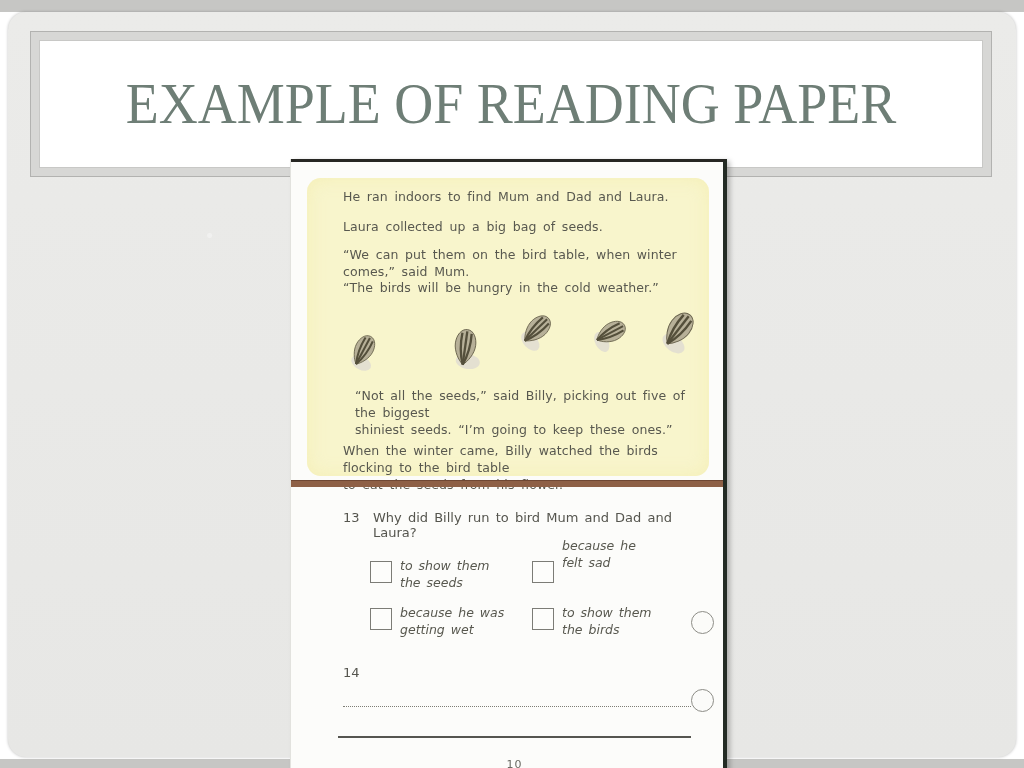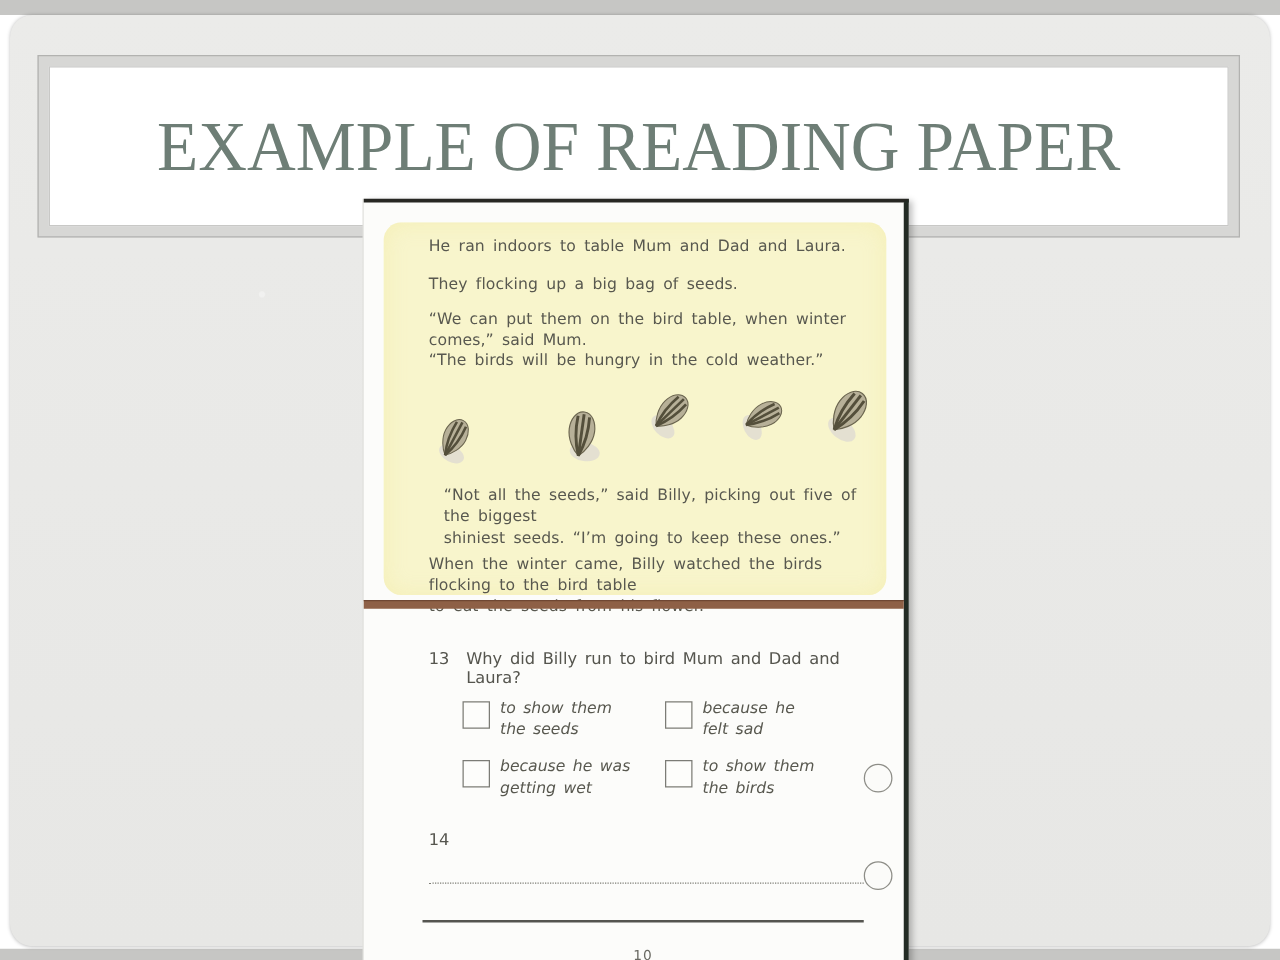--- a/index.html
+++ b/index.html
@@ -16,21 +16,21 @@
     background-image:
       radial-gradient(circle at 20% 30%, rgba(255,255,255,0.35) 0 2px, transparent 3px),
       radial-gradient(circle at 70% 60%, rgba(0,0,0,0.02) 0 2px, transparent 3px),
       linear-gradient(0deg, #e7e7e5, #ebebe9);
     border-radius: 18px;
     box-shadow: 0 0 3px rgba(0,0,0,0.25);
   }
 
   .title-box {
     position: absolute; left: 22px; top: 19px; width: 962px; height: 146px;
-    background: #d7d7d5; border: 1px solid #b2b2b0; margin-top: 13px;
+    background: #d7d7d5; border: 1px solid #b2b2b0;
   }
   .title-box-inner {
     position: absolute; inset: 8px; background: #ffffff; border: 1px solid #c8c8c6;
     display: flex; align-items: center; justify-content: center;
   }
   .slide-title {
     font-family: "Liberation Serif", serif; font-weight: 400;
     font-size: 54px; letter-spacing: 0px; color: #6e7e76;
     transform: scaleY(1.04); white-space: nowrap;
   }
@@ -77,39 +77,39 @@
 
   .q-number {
     position: absolute; left: 52px;
     font-family: "DejaVu Sans", sans-serif; font-size: 13px; color: #55554e;
   }
   .q-text {
     position: absolute; left: 82px; width: 330px;
     font-family: "DejaVu Sans", sans-serif; font-size: 13px;
     word-spacing: 2px; color: #55554e;
   }
-  .q13-number, .q13-text { top: 358px; }
+  .q13-number, .q13-text { top: 348px; }
   .q14-number, .q14-text { top: 503px; text-align: center; }
 
   .answer-checkbox {
     position: absolute; width: 22px; height: 22px;
     border: 1.5px solid #7c7c76; background: #fdfdfb;
   }
   .cb-a { left: 79px;  top: 399px; }
   .cb-b { left: 241px; top: 399px; }
   .cb-c { left: 79px;  top: 446px; }
   .cb-d { left: 241px; top: 446px; }
 
   .option-label {
     position: absolute; width: 140px;
     font-family: "DejaVu Sans", sans-serif; font-size: 12.5px; line-height: 17px;
     word-spacing: 2px; color: #58584f; white-space: pre-line; font-style: italic;
   }
   .ol-a { left: 109px; top: 395px; }
-  .ol-b { left: 271px; top: 395px; }
+  .ol-b { left: 271px; top: 375px; }
   .ol-c { left: 109px; top: 442px; }
   .ol-d { left: 271px; top: 442px; }
 
   .marker-circle {
     position: absolute; left: 400px; width: 23px; height: 23px;
     border: 1.5px solid #8d8d87; border-radius: 50%; background: #fbfbf9;
   }
   .mc-1 { top: 449px; }
   .mc-2 { top: 527px; }
 
@@ -139,22 +139,22 @@
   <div class="title-box">
     <div class="title-box-inner">
       <h1 class="slide-title">EXAMPLE OF READING PAPER</h1>
     </div>
   </div>
 
   <div class="paper">
 
     <div class="story-panel"></div>
 
-    <p class="story-p p1">He ran indoors to table Mum and Dad and Laura.</p>
-    <p class="story-p p2">They flocking up a big bag of seeds.</p>
+    <p class="story-p p1">He ran indoors to find Mum and Dad and Laura.</p>
+    <p class="story-p p2">Laura collected up a big bag of seeds.</p>
     <p class="story-p p3">“We can put them on the bird table, when winter comes,” said Mum.</p>
     <p class="story-p p4">“The birds will be hungry in the cold weather.”</p>
 
     <svg class="seed s1" viewBox="0 0 50 56">
       <ellipse cx="30" cy="42" rx="13" ry="8" fill="#dedbd2" opacity="0.8"></ellipse>
       <path d="M25,8 C32,8 36,16 36,24 C36,33 30,42 25,46 C20,42 14,33 14,24 C14,16 18,8 25,8 Z" fill="#b7b098" stroke="#6b654f" stroke-width="1"></path>
       <path d="M25,46 C21,36 19,26 20,12" stroke="#544f3b" stroke-width="2.5" fill="none"></path>
       <path d="M25,46 C25,36 25,24 25,10" stroke="#544f3b" stroke-width="2.5" fill="none"></path>
       <path d="M25,46 C29,36 31,26 30,12" stroke="#544f3b" stroke-width="2.5" fill="none"></path>
     </svg>

